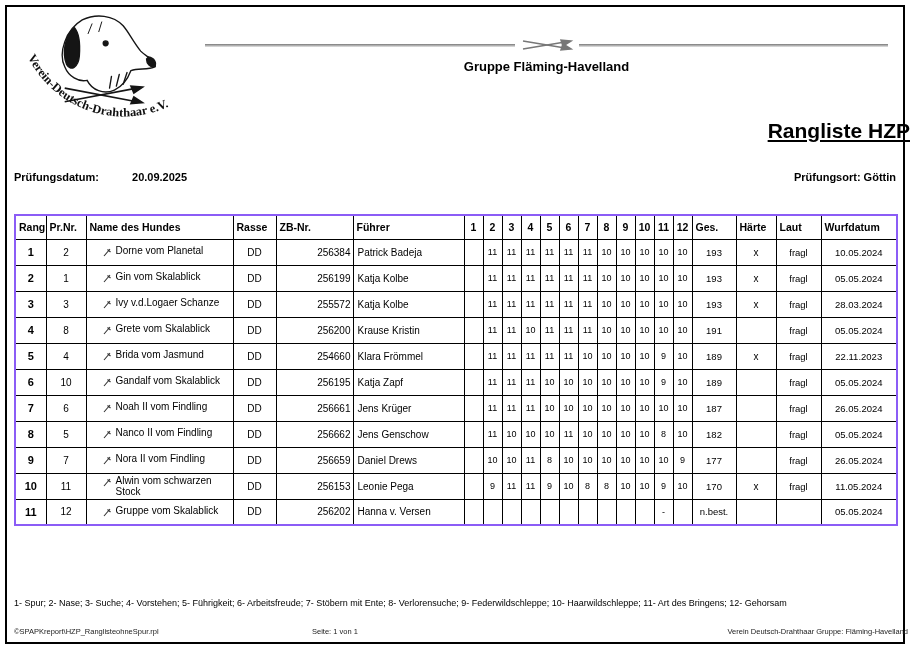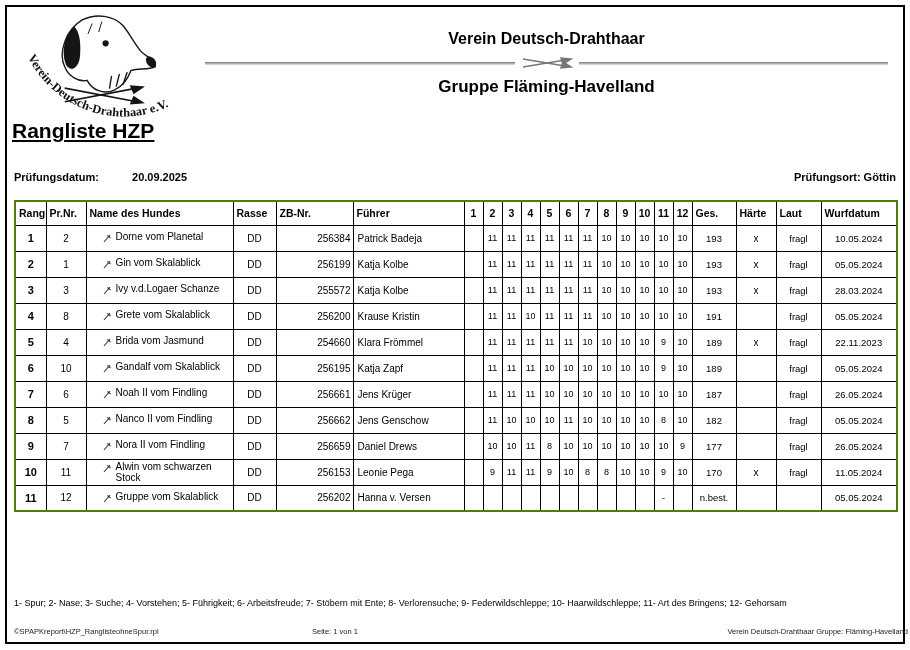--- a/index.html
+++ b/index.html
@@ -14,32 +14,32 @@
     position: absolute; left: 5px; top: 5px; right: 5px; bottom: 6px;
     border: 2px solid #000; pointer-events: none;
   }
   .logo { position: absolute; left: 18px; top: 8px; }
 
   .header-center { position: absolute; left: 205px; right: 22px; top: 30px; text-align: center; }
   .org-title { font-size: 16px; font-weight: bold; }
   .divider { display: flex; align-items: center; margin: 8px 0 7px; }
   .rule { flex: 1; height: 3px; background: linear-gradient(to bottom, #787878, #e6e6e6); }
   .divider-arrows { margin: 0 4px; }
-  .group-title { font-size: 17px; font-weight: bold; }
-
-  .title-block { position: absolute; left: 12px; right: 0; top: 119px; text-align: left; }
+  .group-title { font-size: 13px; font-weight: bold; }
+
+  .title-block { position: absolute; left: 0; right: 0; top: 119px; text-align: right; }
   .report-title { font-size: 21px; font-weight: bold; text-decoration: underline; }
   .report-subtitle { font-size: 11px; font-weight: bold; margin-top: 5px; }
 
   .info-row { position: absolute; left: 14px; right: 14px; top: 171px;
     display: flex; justify-content: space-between; font-size: 11px; font-weight: bold; }
   .info-left span + span { margin-left: 30px; }
 
-  table { position: absolute; left: 14px; top: 200px; width: 882px;
-    border-collapse: collapse; table-layout: fixed; border: 2px solid #4d7c0f; }
+  table { position: absolute; left: 14px; top: 214px; width: 882px;
+    border-collapse: collapse; table-layout: fixed; border: 2px solid #8b5cf6; }
   th, td { border: 1px solid #000; padding: 1px 2px; overflow: hidden; }
   th { font-size: 10.5px; text-align: left; height: 24px; padding-left: 3px; }
   th.score { text-align: center; padding: 1px 0; }
   td { font-size: 10px; height: 26px; }
   td.c-rang { text-align: center; font-weight: bold; font-size: 11px; }
   td.c-prnr { text-align: center; }
   td.c-name { padding-left: 16px; }
   td.c-name .cellwrap { display: flex; align-items: flex-start; }
   .name-icon { margin: 3px 4px 0 0; flex: none; }
   .name-text { white-space: pre-line; }
@@ -83,21 +83,20 @@
     <defs>
       <path id="logoArc" d="M 10 50 A 110 110 0 0 0 176 88"></path>
     </defs>
     <text font-family="'Liberation Serif', serif" font-size="12.5" font-weight="bold" fill="#111">
       <textPath href="#logoArc" textLength="170" lengthAdjust="spacingAndGlyphs">Verein-Deutsch-Drahthaar e.V.</textPath>
     </text>
   </svg>
 </div>
 
 <div class="header-center">
-  <div class="org-title">Verein Deutsch-Drahthaar</div>
   <div class="divider">
     <span class="rule"></span>
     <svg class="divider-arrows" width="56" height="14" viewBox="0 0 56 14">
       <g stroke="#777" stroke-width="1.5" fill="#777">
         <path d="M 4 11 L 46 4" fill="none"></path>
         <polygon points="52,3 42,2 44,8"></polygon>
         <path d="M 4 3 L 46 10" fill="none"></path>
         <polygon points="52,11 44,6 42,12"></polygon>
       </g>
     </svg>

